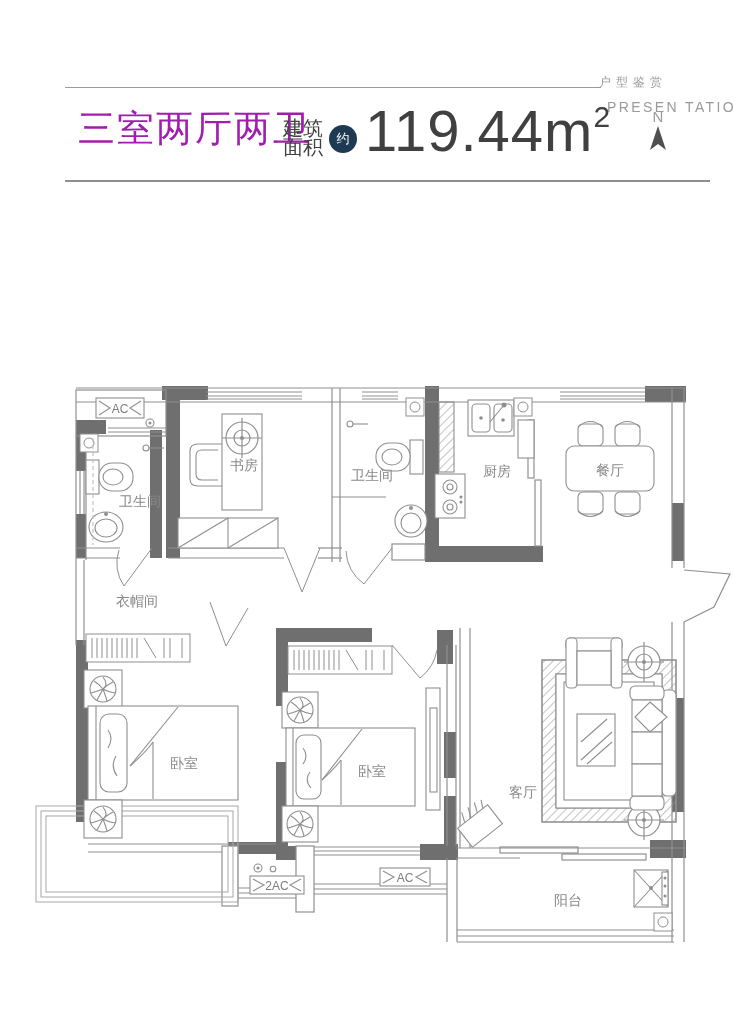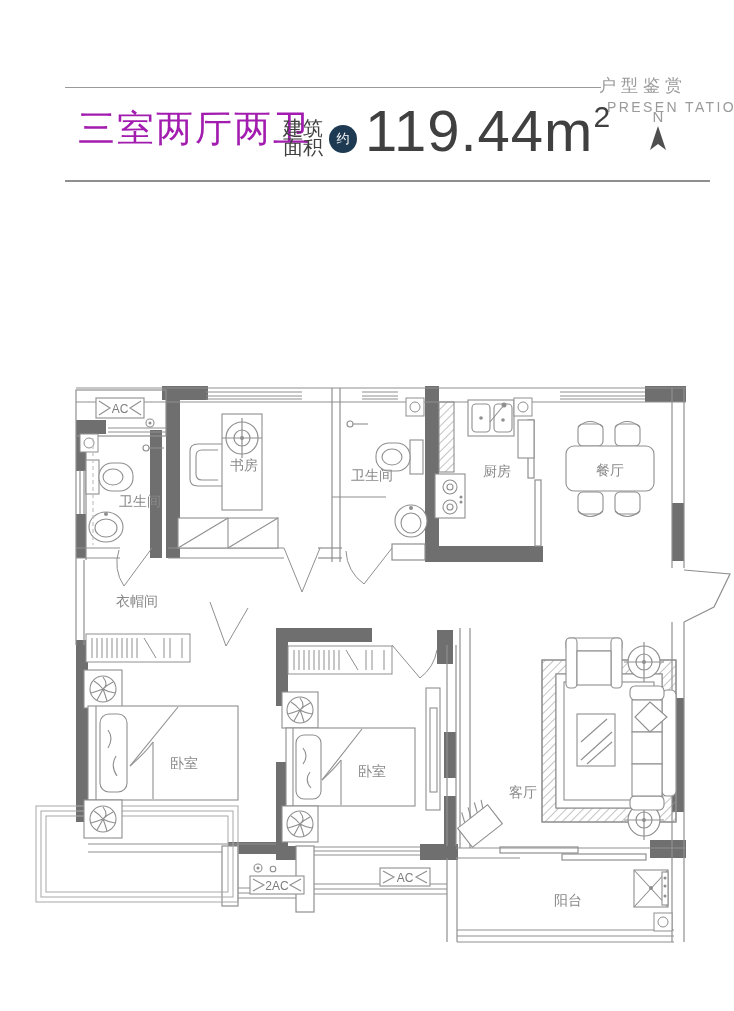--- a/index.html
+++ b/index.html
@@ -1,20 +1,20 @@
 <!DOCTYPE html>
 <html><head>
 <meta charset="utf-8">
 <style>
   html,body{margin:0;padding:0;background:#ffffff;}
   body{width:734px;height:1011px;position:relative;font-family:"Liberation Sans",sans-serif;}
   .abs{position:absolute;}
   
   .rule1{left:65px;top:87px;width:536px;height:1px;background:#9a9a9a;}
-  .brand-title{left:599px;top:74px;font-size:17px;letter-spacing:5px;color:#9a9a9a;white-space:nowrap;text-align:center;}
+  .brand-title{left:599px;top:74px;font-size:12px;letter-spacing:5px;color:#9a9a9a;white-space:nowrap;text-align:center;}
   .brand-sub{left:607px;top:99px;font-size:14px;letter-spacing:2.4px;color:#9a9a9a;white-space:nowrap;}
   .main-title{left:78px;top:104px;font-size:37px;font-weight:normal;color:#a21caf;letter-spacing:2px;white-space:nowrap;}
   .area-label{left:283px;top:119px;font-size:20px;line-height:19px;color:#404040;}
   .approx-badge{left:329px;top:125px;width:28px;height:28px;border-radius:50%;background:#1d3a52;color:#ffffff;font-size:13px;text-align:center;line-height:28px;}
   .area-value{left:365px;top:97px;font-size:58px;color:#404040;white-space:nowrap;letter-spacing:1px;}
   .area-value sup{font-size:30px;position:relative;top:-4px;}
   .compass{left:646px;top:108px;width:24px;text-align:center;}
   .compass-n{font-size:15px;color:#9a9a9a;display:block;margin-bottom:1px;}
   .rule2{left:65px;top:180px;width:645px;height:2px;background:#8f8f8f;}
   

